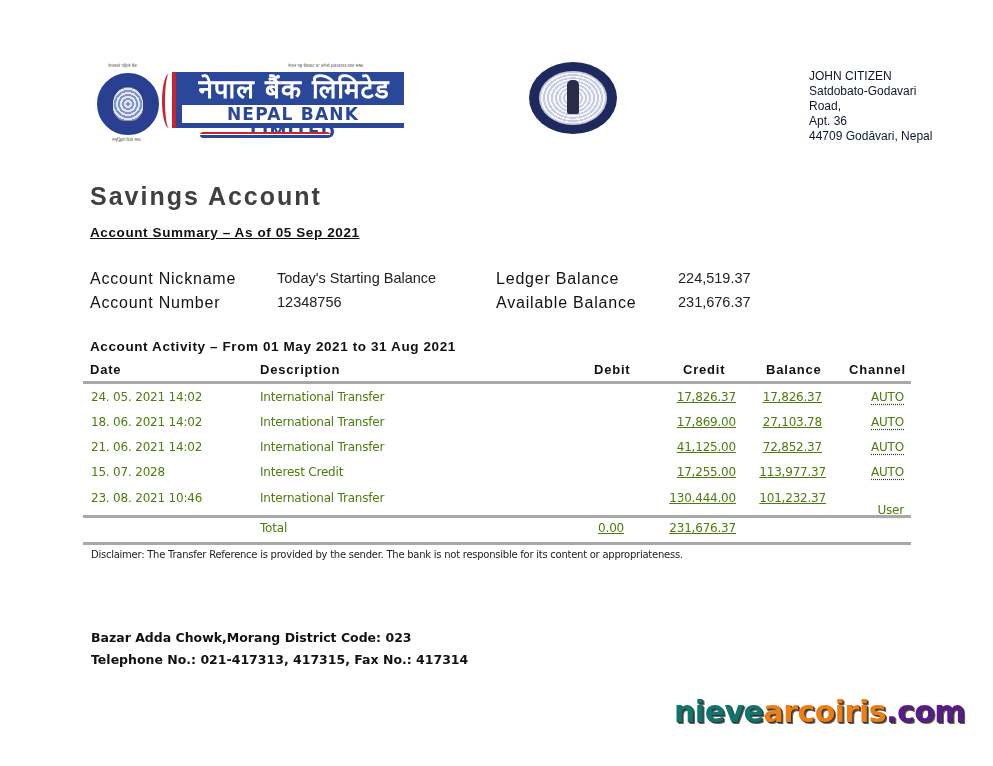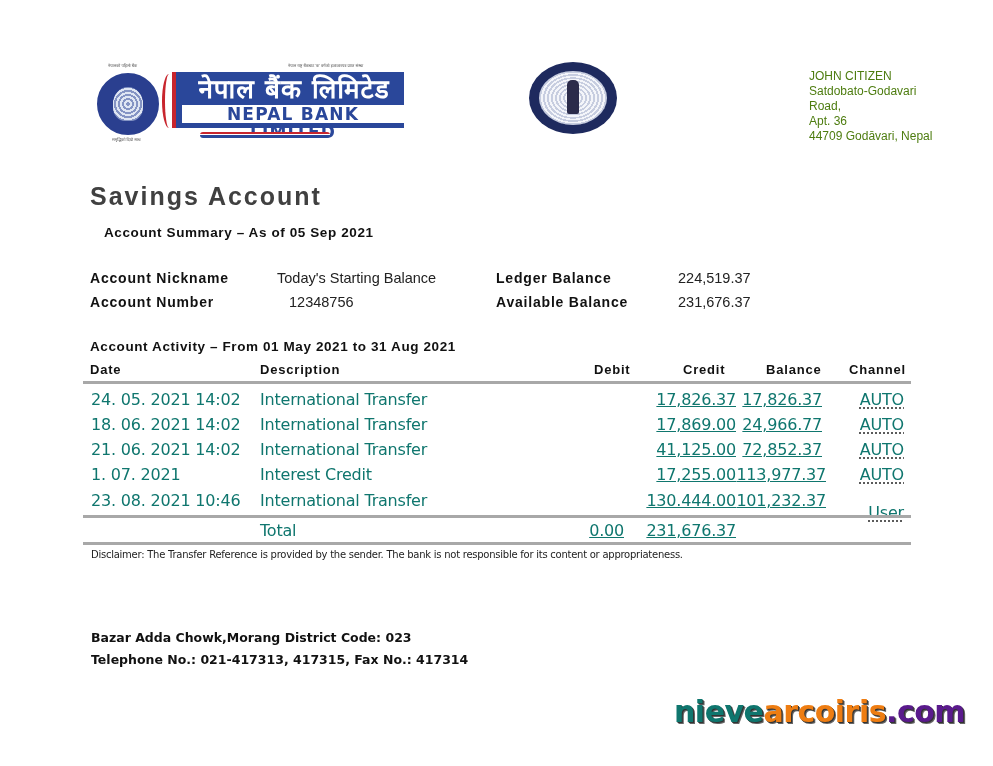--- a/index.html
+++ b/index.html
@@ -49,34 +49,34 @@
   .emblem-center .ring {
     position: absolute; left: 10px; top: 9px; width: 68px; height: 54px; border-radius: 50%;
     background: repeating-radial-gradient(ellipse, #c7cde0 0 2px, #f4f5fa 2px 4px);
   }
   .emblem-center .figure {
     position: absolute; left: 38px; top: 18px; width: 12px; height: 34px; border-radius: 5px 5px 2px 2px;
     background: #2b2b4a;
   }
 
   
-  .address { left: 809px; top: 69px; font-size: 12px; line-height: 15px; color: #4d7c0f; }
+  .address { left: 809px; top: 69px; font-size: 12px; line-height: 15px; color: #0f172a; }
   .address div { white-space: nowrap; }
 
   
   .title { left: 90px; top: 182px; font-size: 25px; font-weight: bold; color: #404040; letter-spacing: 2px; }
   .subhead { font-size: 13.5px; font-weight: bold; color: #111; letter-spacing: 0.6px; white-space: nowrap; }
 
-  .label { font-size: 14px; font-weight: bold; letter-spacing: 0.8px; white-space: nowrap; }
+  .label { font-size: 16px; font-weight: normal; letter-spacing: 0.8px; white-space: nowrap; }
   .value { font-size: 14.5px; color: #222; white-space: nowrap; }
 
   
   .tbl-head { font-size: 13px; font-weight: bold; letter-spacing: 0.8px; white-space: nowrap; }
   .hr { left: 83px; width: 828px; height: 3px; background: #a8a8a8; }
-  .cell { font-family: "DejaVu Sans", sans-serif; font-size: 16px; color: #0f766e; white-space: nowrap; letter-spacing: -0.2px; }
+  .cell { font-family: "DejaVu Sans", sans-serif; font-size: 12px; color: #4d7c0f; white-space: nowrap; letter-spacing: -0.2px; }
   .num { text-align: right; text-decoration: underline; }
   .channel { text-decoration: underline dotted #333; text-underline-offset: 3px; }
 
   .disclaimer { left: 91px; top: 549px; font-family: "DejaVu Sans", sans-serif; font-size: 10px; color: #222; white-space: nowrap; letter-spacing: -0.25px; }
 
   .footer-line { font-family: "DejaVu Sans", sans-serif; font-size: 12.5px; font-weight: bold; color: #111; white-space: nowrap; }
 
   .watermark {
     left: 674px; top: 694px; font-family: "DejaVu Sans", sans-serif; font-weight: bold; font-size: 30px;
     letter-spacing: -0.5px; white-space: nowrap;
@@ -110,26 +110,26 @@
 
 <div class="abs address">
   <div>JOHN CITIZEN</div>
   <div>Satdobato-Godavari</div>
   <div>Road,</div>
   <div>Apt. 36</div>
   <div>44709 Godāvari, Nepal</div>
 </div>
 
 <div class="abs title">Savings Account</div>
-<div class="abs subhead" style="left:104px;top:225px;">Account Summary – As of 05 Sep 2021</div>
+<div class="abs subhead" style="left:90px;top:225px;text-decoration:underline;">Account Summary – As of 05 Sep 2021</div>
 
 <div class="abs label" style="left:90px;top:270px;">Account Nickname</div>
 <div class="abs value" style="left:277px;top:270px;">Today's Starting Balance</div>
 <div class="abs label" style="left:90px;top:294px;">Account Number</div>
-<div class="abs value" style="left:277px;top:294px;margin-left:12px;">12348756</div>
+<div class="abs value" style="left:277px;top:294px;">12348756</div>
 <div class="abs label" style="left:496px;top:270px;">Ledger Balance</div>
 <div class="abs value" style="left:678px;top:270px;">224,519.37</div>
 <div class="abs label" style="left:496px;top:294px;">Available Balance</div>
 <div class="abs value" style="left:678px;top:294px;">231,676.37</div>
 
 <div class="abs subhead" style="left:90px;top:339px;">Account Activity – From 01 May 2021 to 31 Aug 2021</div>
 
 <div class="abs tbl-head" style="left:90px;top:362px;">Date</div>
 <div class="abs tbl-head" style="left:260px;top:362px;">Description</div>
 <div class="abs tbl-head" style="left:594px;top:362px;">Debit</div>
@@ -143,32 +143,32 @@
   <div class="abs cell" style="left:91px;top:390px;">24. 05. 2021 14:02</div>
   <div class="abs cell" style="left:260px;top:390px;">International Transfer</div>
   <div class="abs cell num" style="left:640px;width:96px;top:390px;">17,826.37</div>
   <div class="abs cell num" style="left:726px;width:96px;top:390px;">17,826.37</div>
   <div class="abs cell num channel" style="left:844px;width:60px;top:390px;">AUTO</div>
 </div>
 <div>
   <div class="abs cell" style="left:91px;top:415px;">18. 06. 2021 14:02</div>
   <div class="abs cell" style="left:260px;top:415px;">International Transfer</div>
   <div class="abs cell num" style="left:640px;width:96px;top:415px;">17,869.00</div>
-  <div class="abs cell num" style="left:726px;width:96px;top:415px;">24,966.77</div>
+  <div class="abs cell num" style="left:726px;width:96px;top:415px;">27,103.78</div>
   <div class="abs cell num channel" style="left:844px;width:60px;top:415px;">AUTO</div>
 </div>
 <div>
   <div class="abs cell" style="left:91px;top:440px;">21. 06. 2021 14:02</div>
   <div class="abs cell" style="left:260px;top:440px;">International Transfer</div>
   <div class="abs cell num" style="left:640px;width:96px;top:440px;">41,125.00</div>
   <div class="abs cell num" style="left:726px;width:96px;top:440px;">72,852.37</div>
   <div class="abs cell num channel" style="left:844px;width:60px;top:440px;">AUTO</div>
 </div>
 <div>
-  <div class="abs cell" style="left:91px;top:465px;">1. 07. 2021</div>
+  <div class="abs cell" style="left:91px;top:465px;">15. 07. 2028</div>
   <div class="abs cell" style="left:260px;top:465px;">Interest Credit</div>
   <div class="abs cell num" style="left:640px;width:96px;top:465px;">17,255.00</div>
   <div class="abs cell num" style="left:726px;width:100px;top:465px;">113,977.37</div>
   <div class="abs cell num channel" style="left:844px;width:60px;top:465px;">AUTO</div>
 </div>
 <div>
   <div class="abs cell" style="left:91px;top:491px;">23. 08. 2021 10:46</div>
   <div class="abs cell" style="left:260px;top:491px;">International Transfer</div>
   <div class="abs cell num" style="left:636px;width:100px;top:491px;">130.444.00</div>
   <div class="abs cell num" style="left:726px;width:100px;top:491px;">101,232.37</div>

